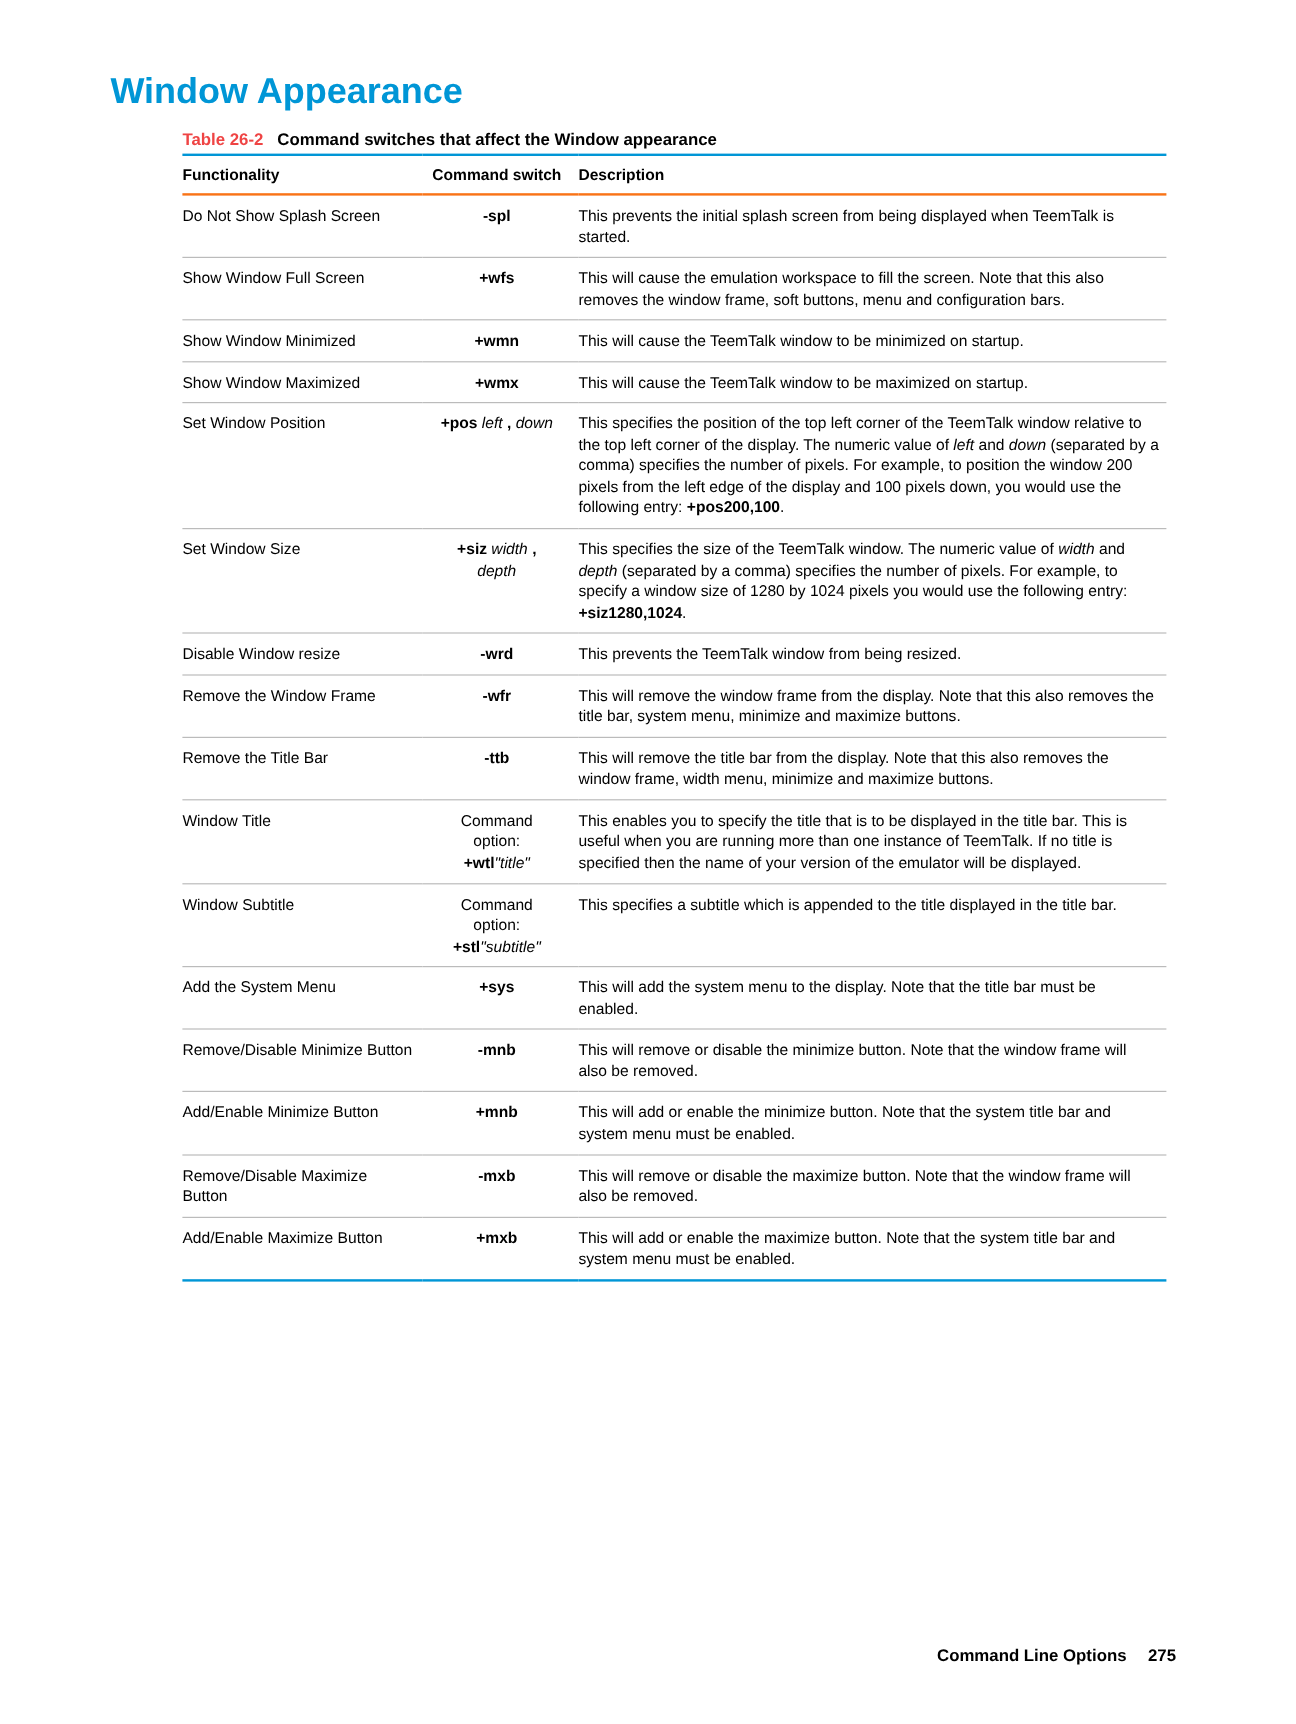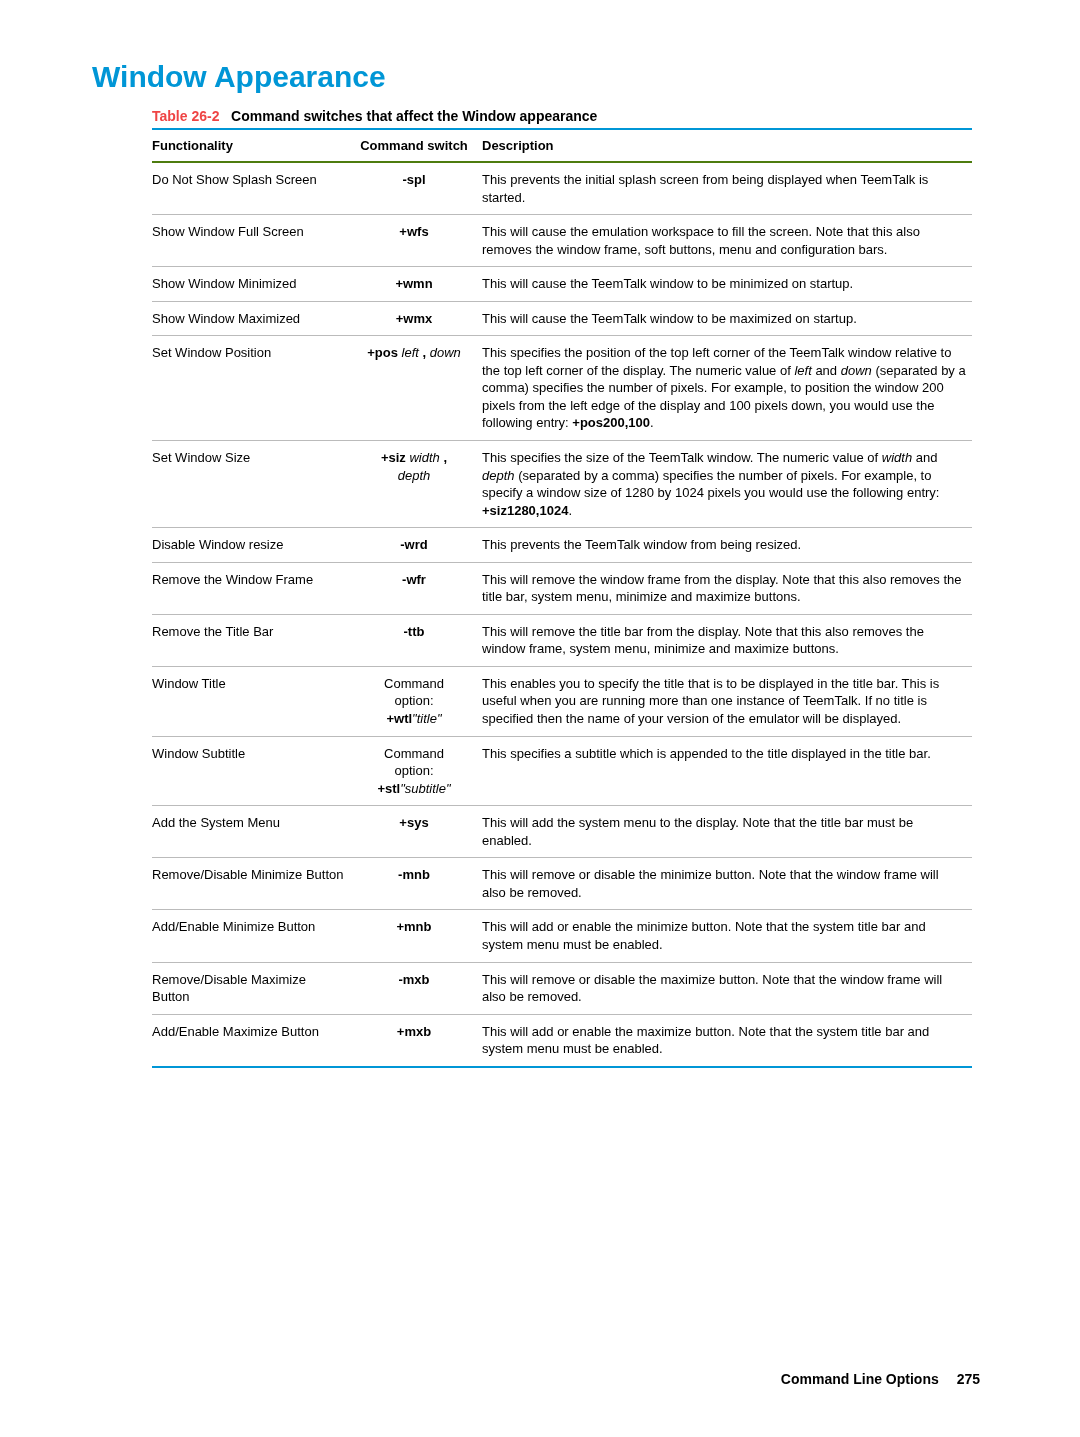--- a/index.html
+++ b/index.html
@@ -4,21 +4,21 @@
 <style>
 @page { size: 1080px 1437px; margin: 0; }
 * { box-sizing: border-box; margin: 0; padding: 0; }
 body { width: 1080px; height: 1437px; background: #fff; font-family: "Segoe UI", Arial, sans-serif; color: #000; position: relative; }
 .page { padding: 60px 100px 40px 92px; }
 .h1 { color: #0096d6; font-size: 30px; font-weight: bold; margin-bottom: 14px; }
 .tbl-title { margin-left: 60px; font-size: 14px; margin-bottom: 4px; }
 .tbl-num { color: #ef4444; font-weight: bold; }
 .tbl-cap { font-weight: bold; }
 table { width: 820px; margin-left: 60px; border-collapse: collapse; font-size: 13px; table-layout: fixed; }
-thead tr th { text-align: left; font-weight: bold; padding: 8px 6px 8px 0; border-top: 2px solid #0096d6; border-bottom: 2px solid #4d7c0f; vertical-align: top; }
+thead tr th { text-align: left; font-weight: bold; padding: 8px 6px 8px 0; border-top: 2px solid #0096d6; border-bottom: 2px solid #f97316; vertical-align: top; }
 thead th.col1 { width: 200px; }
 thead th.col2 { width: 130px; text-align: center; }
 thead th.col3 { width: 490px; }
 tbody td { border-top: 1px solid #bbb; padding: 8px 6px 8px 0; vertical-align: top; line-height: 1.35; }
 tbody tr:last-child td { border-bottom: 2px solid #0096d6; }
 td.func { }
 td.cmd { text-align: center; font-weight: bold; }
 td.cmd .normal { font-weight: normal; }
 td.desc { }
 .ital { font-style: italic; }
@@ -82,21 +82,21 @@
           <td class="desc">This prevents the TeemTalk window from being resized.</td>
         </tr>
         <tr>
           <td class="func">Remove the Window Frame</td>
           <td class="cmd"><span>-wfr</span></td>
           <td class="desc">This will remove the window frame from the display. Note that this also removes the title bar, system menu, minimize and maximize buttons.</td>
         </tr>
         <tr>
           <td class="func">Remove the Title Bar</td>
           <td class="cmd"><span>-ttb</span></td>
-          <td class="desc">This will remove the title bar from the display. Note that this also removes the window frame, system menu, minimize and maximize buttons.</td>
+          <td class="desc">This will remove the title bar from the display. Note that this also removes the window frame, width menu, minimize and maximize buttons.</td>
         </tr>
         <tr>
           <td class="func">Window Title</td>
           <td class="cmd"><span class="normal">Command</span><br><span class="normal">option:</span><br><span>+wtl</span><span class="ital normal">"title"</span></td>
           <td class="desc">This enables you to specify the title that is to be displayed in the title bar. This is useful when you are running more than one instance of TeemTalk. If no title is specified then the name of your version of the emulator will be displayed.</td>
         </tr>
         <tr>
           <td class="func">Window Subtitle</td>
           <td class="cmd"><span class="normal">Command</span><br><span class="normal">option:</span><br><span>+stl</span><span class="ital normal">"subtitle"</span></td>
           <td class="desc">This specifies a subtitle which is appended to the title displayed in the title bar.</td>

